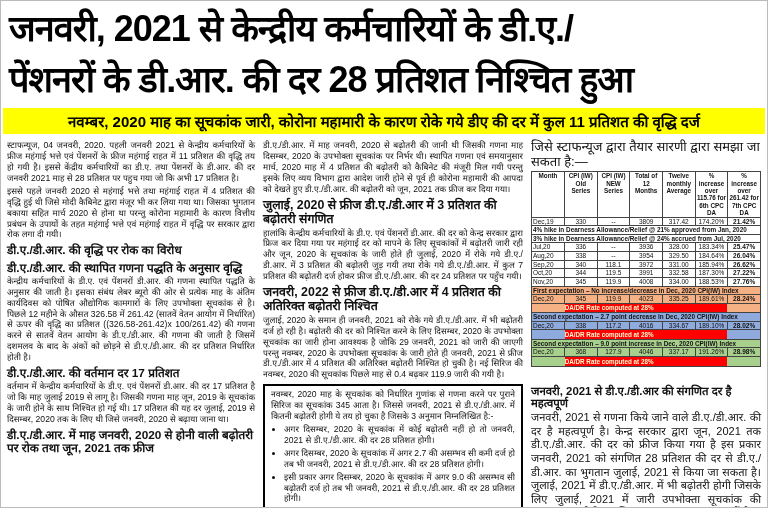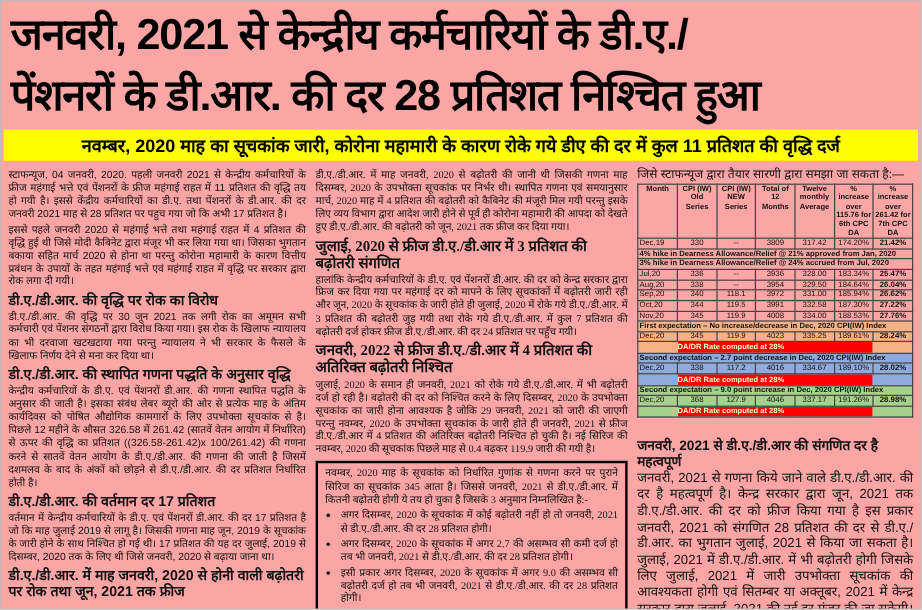--- a/index.html
+++ b/index.html
@@ -1,35 +1,35 @@
 <!DOCTYPE html>
 <html><head>
 <meta charset="utf-8">
 <style>
   html,body{margin:0;padding:0;background:#e8e8e8;}
-  .page{position:relative;width:768px;height:508px;background:#fca5a5;overflow:hidden;
+  .page{position:relative;width:768px;height:508px;background:#ffffff;overflow:hidden;
         font-family:"Liberation Sans","DejaVu Sans",sans-serif;color:#111;
         border:1px solid #bbb;box-sizing:border-box;}
   .masthead{padding:2px 8px 0 8px;}
   .headline{font-size:36px;font-weight:bold;line-height:1.42;letter-spacing:-1px;
             white-space:nowrap;color:#000;}
   .subheadline{margin:3px 2px 4px 2px;padding:3px 4px;text-align:center;
                font-size:15px;font-weight:bold;color:#000;}
   .main{display:flex;gap:8px;padding:2px 6px 0 6px;box-sizing:border-box;height:362px;}
   .colL{width:248px;flex:none;}
-  .colM{width:260px;flex:none;font-family:Liberation Serif, serif;}
+  .colM{width:260px;flex:none;}
   .colR{flex:1;min-width:0;}
   .para{font-size:8.6px;line-height:1.27;text-align:justify;margin:0 0 2px 0;}
   .sec-h{font-size:11.8px;font-weight:bold;line-height:1.12;margin:4px 0 1px 0;}
   .colM .sec-h{font-size:12.4px;}
   .hl-box{border:2.5px solid #000;padding:3px 6px 4px 6px;margin-top:4px;font-size:8.6px;
           line-height:1.27;text-align:justify;}
   .hl-box ul{margin:2px 0 0 13px;padding:0;}
   .hl-box li{margin:0 0 2px 0;}
-  .tbl-caption{font-size:10px;margin:0 0 1px 0;line-height:1.15;}
+  .tbl-caption{font-size:13px;margin:0 0 1px 0;line-height:1.15;}
   table.cpi{width:100%;border-collapse:collapse;table-layout:fixed;}
   table.cpi th,table.cpi td{border:1px solid #444;padding:0px 1px;text-align:center;
         font-size:6.5px;line-height:1.18;word-wrap:break-word;vertical-align:middle;}
   table.cpi th{font-weight:bold;vertical-align:top;font-size:6.3px;}
   table.cpi col.c-month{width:33px;}
   table.cpi td:first-child{text-align:left;}
   table.cpi td:last-child{font-weight:bold;}
   tr.band td{font-weight:bold;font-size:6.4px;text-align:center;}
   tr.orange td{background:#f5b183;}
   tr.blue td{background:#8faadc;}
@@ -53,21 +53,20 @@
   <div class="subheadline" id="subheadline" style="background: rgb(255, 255, 0);">नवम्बर, 2020 माह का सूचकांक जारी, कोरोना महामारी के कारण रोके गये डीए की दर में कुल 11 प्रतिशत की वृद्धि दर्ज</div>
 
   <div class="main">
 
     <div class="colL">
       <p class="para">स्टाफन्यूज, 04 जनवरी, 2020. पहली जनवरी 2021 से केन्द्रीय कर्मचारियों के फ्रीज महंगाई भत्ते एवं पेंशनरों के फ्रीज महंगाई राहत में 11 प्रतिशत की वृद्धि तय हो गयी है। इससे केंद्रीय कर्मचारियों का डी.ए. तथा पेंशनरों के डी.आर. की दर जनवरी 2021 माह से 28 प्रतिशत पर पहुच गया जो कि अभी 17 प्रतिशत है।</p>
 
       <p class="para">इससे पहले जनवरी 2020 से महंगाई भत्ते तथा महंगाई राहत में 4 प्रतिशत की वृद्धि हुई थी जिसे मोदी कैबिनेट द्वारा मंजूर भी कर लिया गया था। जिसका भुगतान बकाया सहित मार्च 2020 से होना था परन्तु कोरोना महामारी के कारण वित्तीय प्रबंधन के उपायों के तहत महंगाई भत्ते एवं महंगाई राहत में वृद्धि पर सरकार द्वारा रोक लगा दी गयी।</p>
 
       <div class="sec-h">डी.ए./डी.आर. की वृद्धि पर रोक का विरोध</div>
-      <p class="para">डी.ए./डी.आर. की वृद्धि पर 30 जून 2021 तक लगी रोक का अमूमन सभी कर्मचारी एवं पेंशनर संगठनों द्वारा विरोध किया गया। इस रोक के खिलाफ न्यायालय का भी दरवाजा खटखटाया गया परन्तु न्यायालय ने भी सरकार के फैसले के खिलाफ निर्णय देने से मना कर दिया था।</p>
 
       <div class="sec-h">डी.ए./डी.आर. की स्थापित गणना पद्धति के अनुसार वृद्धि</div>
       <p class="para">केन्द्रीय कर्मचारियों के डी.ए. एवं पेंशनरों डी.आर. की गणना स्थापित पद्धति के अनुसार की जाती है। इसका संबंध लेबर ब्यूरो की ओर से प्रत्येक माह के अंतिम कार्यदिवस को पोषित औद्योगिक कामगारों के लिए उपभोक्ता सूचकांक से है। पिछले 12 महीने के औसत 326.58 में 261.42 (सातवें वेतन आयोग में निर्धारित) से ऊपर की वृद्धि का प्रतिशत ((326.58-261.42)x 100/261.42) की गणना करने से सातवें वेतन आयोग के डी.ए./डी.आर. की गणना की जाती है जिसमें दशमलव के बाद के अंकों को छोड़ने से डी.ए./डी.आर. की दर प्रतिशत निर्धारित होती है।</p>
 
       <div class="sec-h">डी.ए./डी.आर. की वर्तमान दर 17 प्रतिशत</div>
       <p class="para">वर्तमान में केन्द्रीय कर्मचारियों के डी.ए. एवं पेंशनरों डी.आर. की दर 17 प्रतिशत है जो कि माह जुलाई 2019 से लागू है। जिसकी गणना माह जून, 2019 के सूचकांक के जारी होने के साथ निश्चित हो गई थी। 17 प्रतिशत की यह दर जुलाई, 2019 से दिसम्बर, 2020 तक के लिए थी जिसे जनवरी, 2020 से बढ़ाया जाना था।</p>
 
       <div class="sec-h">डी.ए./डी.आर. में माह जनवरी, 2020 से होनी वाली बढ़ोतरी पर रोक तथा जून, 2021 तक फ्रीज</div>
     </div>
 

